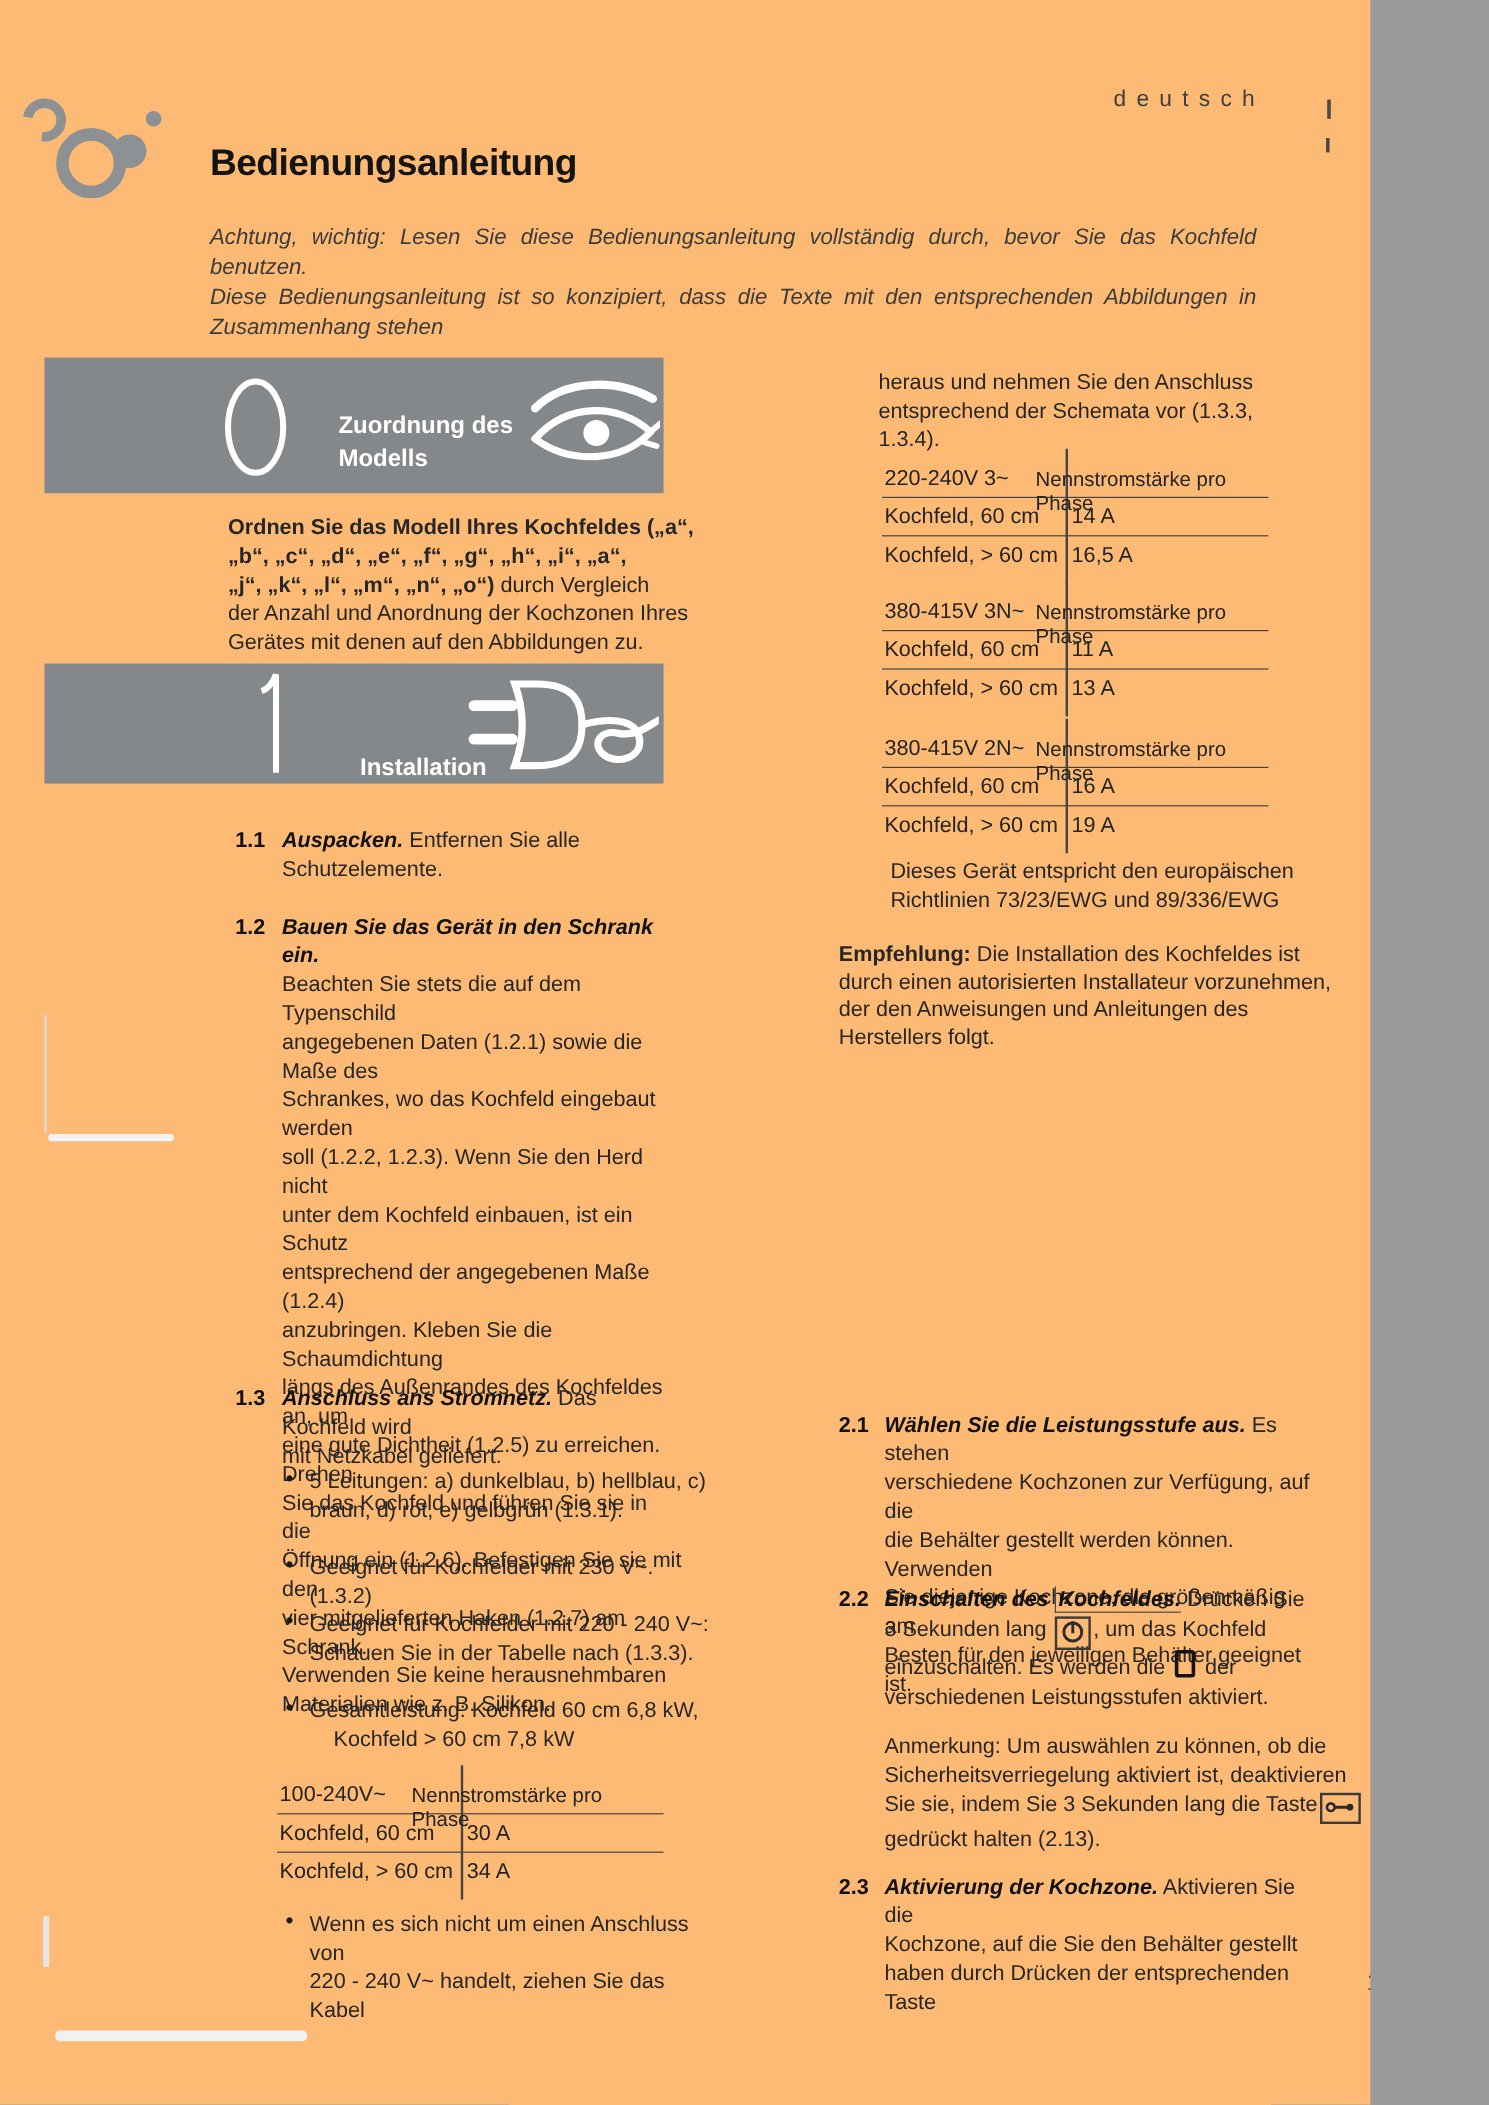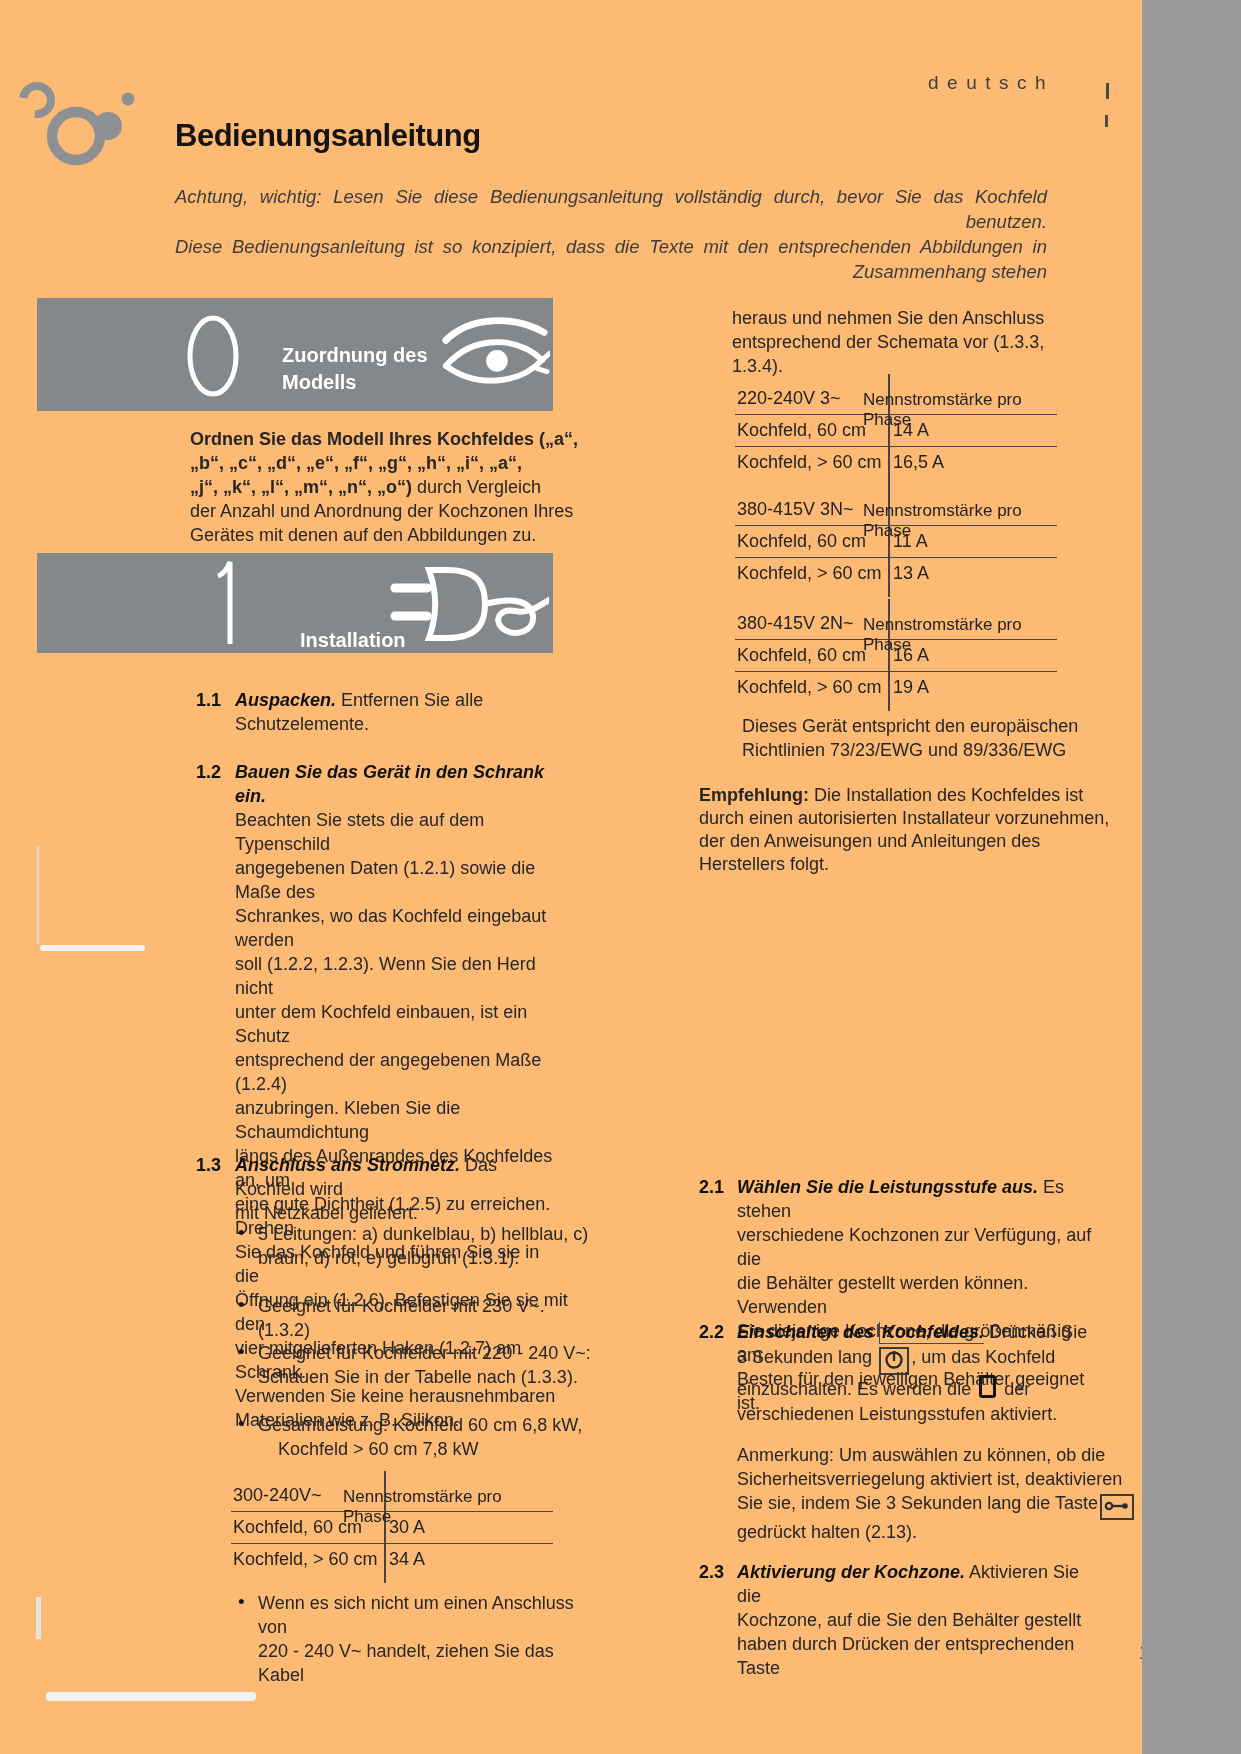--- a/index.html
+++ b/index.html
@@ -5,21 +5,21 @@
   html,body{margin:0;padding:0;background:#9a9a9a;}
   .page{position:relative;width:1142px;height:1754px;background:#fdba74;overflow:hidden;
         font-family:"Liberation Sans","DejaVu Sans",sans-serif;color:#262626;}
   .abs{position:absolute;}
   .pre{white-space:pre-line;}
   
   .lang{font-size:19px;letter-spacing:8.5px;color:#3f3f3f;}
   .fold{background:#4a4a4a;}
   
   .title{font-size:31px;font-weight:800;letter-spacing:-0.5px;color:#141414;}
-  .intro-line{font-style:italic;font-size:18.5px;color:#3c3c3c;width:872px;text-align:right;}
+  .intro-line{font-style:italic;font-size:18.5px;color:#3c3c3c;width:872px;}
   .just{text-align:justify;text-align-last:justify;}
   
   .banner{background:#85888a;}
   .banner-title{color:#ffffff;font-weight:700;font-size:20px;line-height:27px;}
   
   .item{font-size:18px;line-height:24px;}
   .item .num{position:absolute;left:0;top:0;font-weight:700;color:#111;}
   .item .txt{margin-left:39px;}
   .item b{font-weight:700;color:#111;font-style:italic;}
   .r-item .txt{margin-left:38px;}
@@ -138,21 +138,21 @@
 braun, d) rot, e) gelbgrün (1.3.1).</div>
   <div class="abs bullet pre" style="left:238px;top:1294px;width:340px;">Geeignet für Kochfelder mit 230 V~. (1.3.2)</div>
   <div class="abs bullet pre" style="left:238px;top:1341px;width:340px;">Geeignet für Kochfelder mit 220 - 240 V~:
 Schauen Sie in der Tabelle nach (1.3.3).</div>
   <div class="abs bullet pre" style="left:238px;top:1413px;width:340px;">Gesamtleistung: Kochfeld 60 cm 6,8 kW,
 &nbsp;&nbsp;&nbsp;&nbsp;Kochfeld &gt; 60 cm 7,8 kW</div>
 
   <div class="abs mtable t-left" style="left:231px;top:1480px;">
     <div class="vline"></div>
     <div class="row rule">
-      <span class="c1">300-240V~</span>
+      <span class="c1">100-240V~</span>
       <span class="c2h">Nennstromstärke pro Phase</span>
     </div>
     <div class="row rule">
       <span class="c1">Kochfeld, 60 cm</span>
       <span class="c2">30 A</span>
     </div>
     <div class="row">
       <span class="c1">Kochfeld, &gt; 60 cm</span>
       <span class="c2">34 A</span>
     </div>

